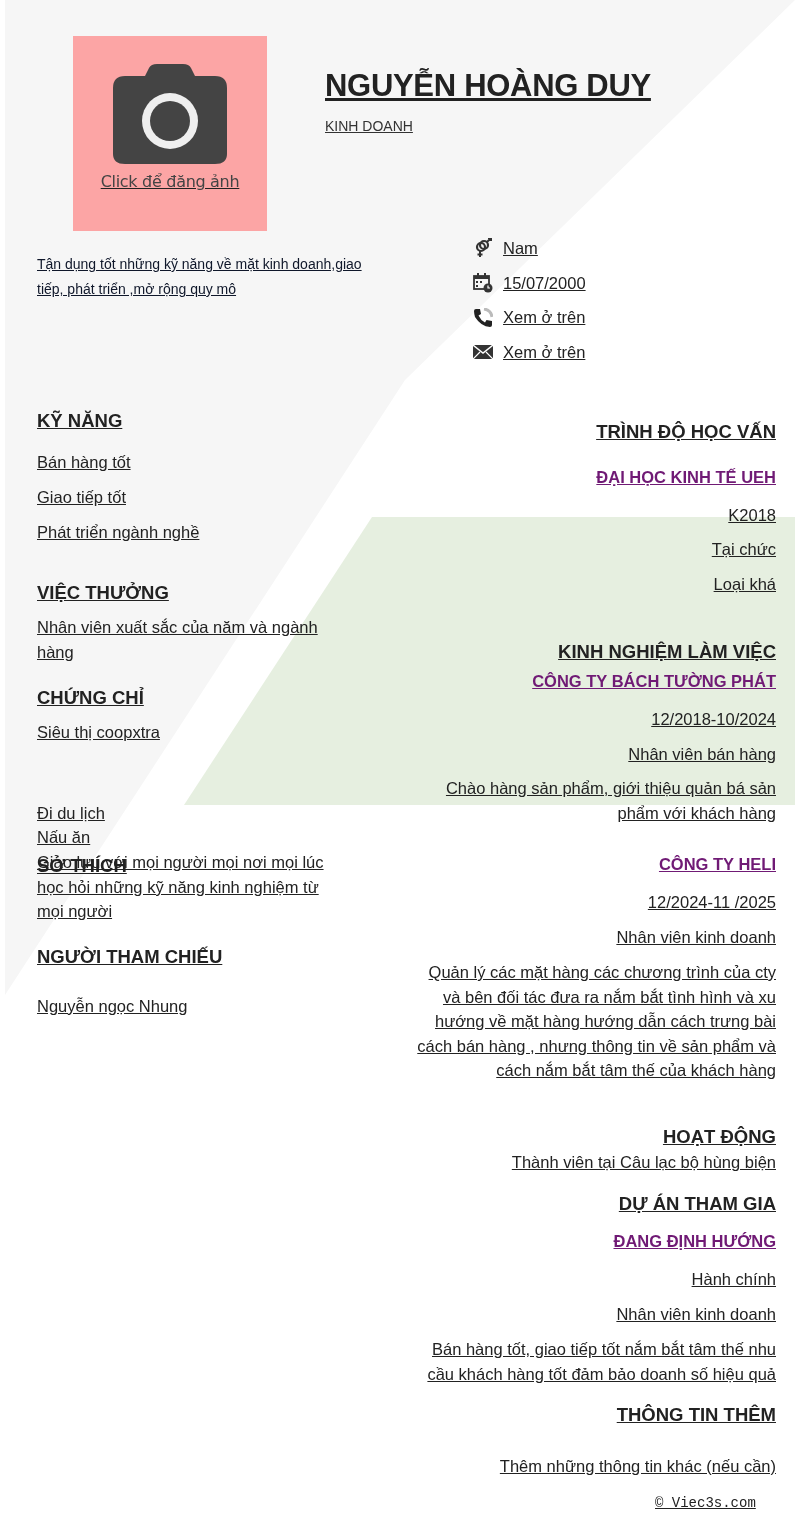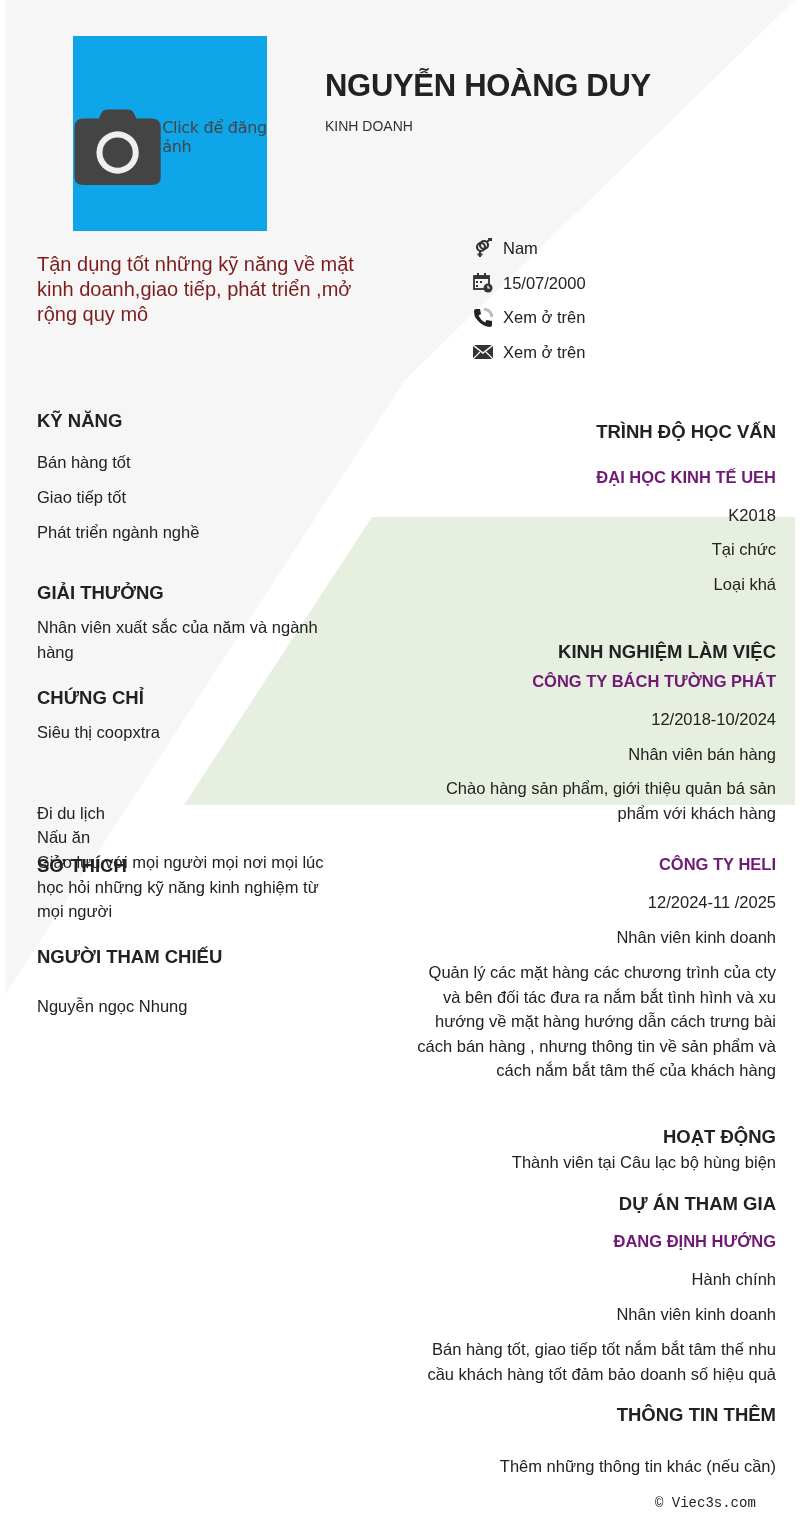--- a/index.html
+++ b/index.html
@@ -1,28 +1,28 @@
 <!DOCTYPE html>
 <html><head>
 <meta charset="utf-8">
 <style>
   * { box-sizing: border-box; margin: 0; padding: 0; }
   html, body { width: 800px; height: 1517px; background: #ffffff; }
   body { position: relative; overflow: hidden; font-family: "Liberation Sans", sans-serif; color: #222222; }
   .bg { position: absolute; left: 0; top: 0; width: 800px; height: 1517px; z-index: 0; }
-  .abs { position: absolute; z-index: 1; }
+  .abs { position: absolute; z-index: 1; text-decoration: underline; }
 
-  .photo { left: 73px; top: 36px; width: 194px; height: 195px; background: #0ea5e9; display: flex; flex-direction: row; align-items: center; cursor: pointer; }
+  .photo { left: 73px; top: 36px; width: 194px; height: 195px; background: #fca5a5; display: flex; flex-direction: column; align-items: center; cursor: pointer; }
   .photo svg { margin-top: 28px; }
   .photo .photo-label { margin-top: 6px; font-size: 16px; color: #444444; font-family: "DejaVu Sans", sans-serif; letter-spacing: -0.3px; }
 
   .name { left: 325px; top: 68px; font-size: 31px; font-weight: bold; color: #222222; letter-spacing: -0.3px; }
   .position { left: 325px; top: 118px; font-size: 14px; color: #333333; }
 
-  .summary { left: 37px; top: 252px; width: 350px; font-size: 20px; line-height: 25px; color: #7f1d1d; }
+  .summary { left: 37px; top: 252px; width: 350px; font-size: 14px; line-height: 25px; color: #0f172a; }
 
   .contact { left: 472px; top: 231px; }
   .contact-row { display: flex; align-items: center; height: 34.7px; font-size: 16.5px; }
   .contact-row .ic { width: 22px; height: 22px; margin-right: 9px; display: inline-flex; align-items: center; justify-content: center; }
 
   .h2 { font-size: 18.5px; font-weight: bold; color: #222222; }
   .h3 { font-size: 16.5px; font-weight: bold; color: #701a75; }
   .t { font-size: 16.5px; color: #222222; line-height: 24.5px; }
   .col-l { left: 37px; width: 310px; }
   .col-r { left: 416px; width: 360px; text-align: right; }
@@ -98,21 +98,21 @@
     </span>
     <span>Xem ở trên</span>
   </div>
 </div>
 
 <div class="abs col-l h2" style="top:410px;">KỸ NĂNG</div>
 <div class="abs col-l t" style="top:450px;">Bán hàng tốt</div>
 <div class="abs col-l t" style="top:485px;">Giao tiếp tốt</div>
 <div class="abs col-l t" style="top:520px;">Phát triển ngành nghề</div>
 
-<div class="abs col-l h2" style="top:582px;">GIẢI THƯỞNG</div>
+<div class="abs col-l h2" style="top:582px;">VIỆC THƯỞNG</div>
 <div class="abs col-l t" style="top:615px;">Nhân viên xuất sắc của năm và ngành hàng</div>
 
 <div class="abs col-l h2" style="top:687px;">CHỨNG CHỈ</div>
 <div class="abs col-l t" style="top:720px;">Siêu thị coopxtra</div>
 
 <div class="abs col-l h2" style="top:811px;margin-top:44px;">SỞ THÍCH</div>
 <div class="abs col-l t" style="top:801px;">Đi du lịch</div>
 <div class="abs col-l t" style="top:825px;">Nấu ăn</div>
 <div class="abs col-l t" style="top:850px;">Giao lưu với mọi người mọi nơi mọi lúc học hỏi những kỹ năng kinh nghiệm từ mọi người</div>
 

